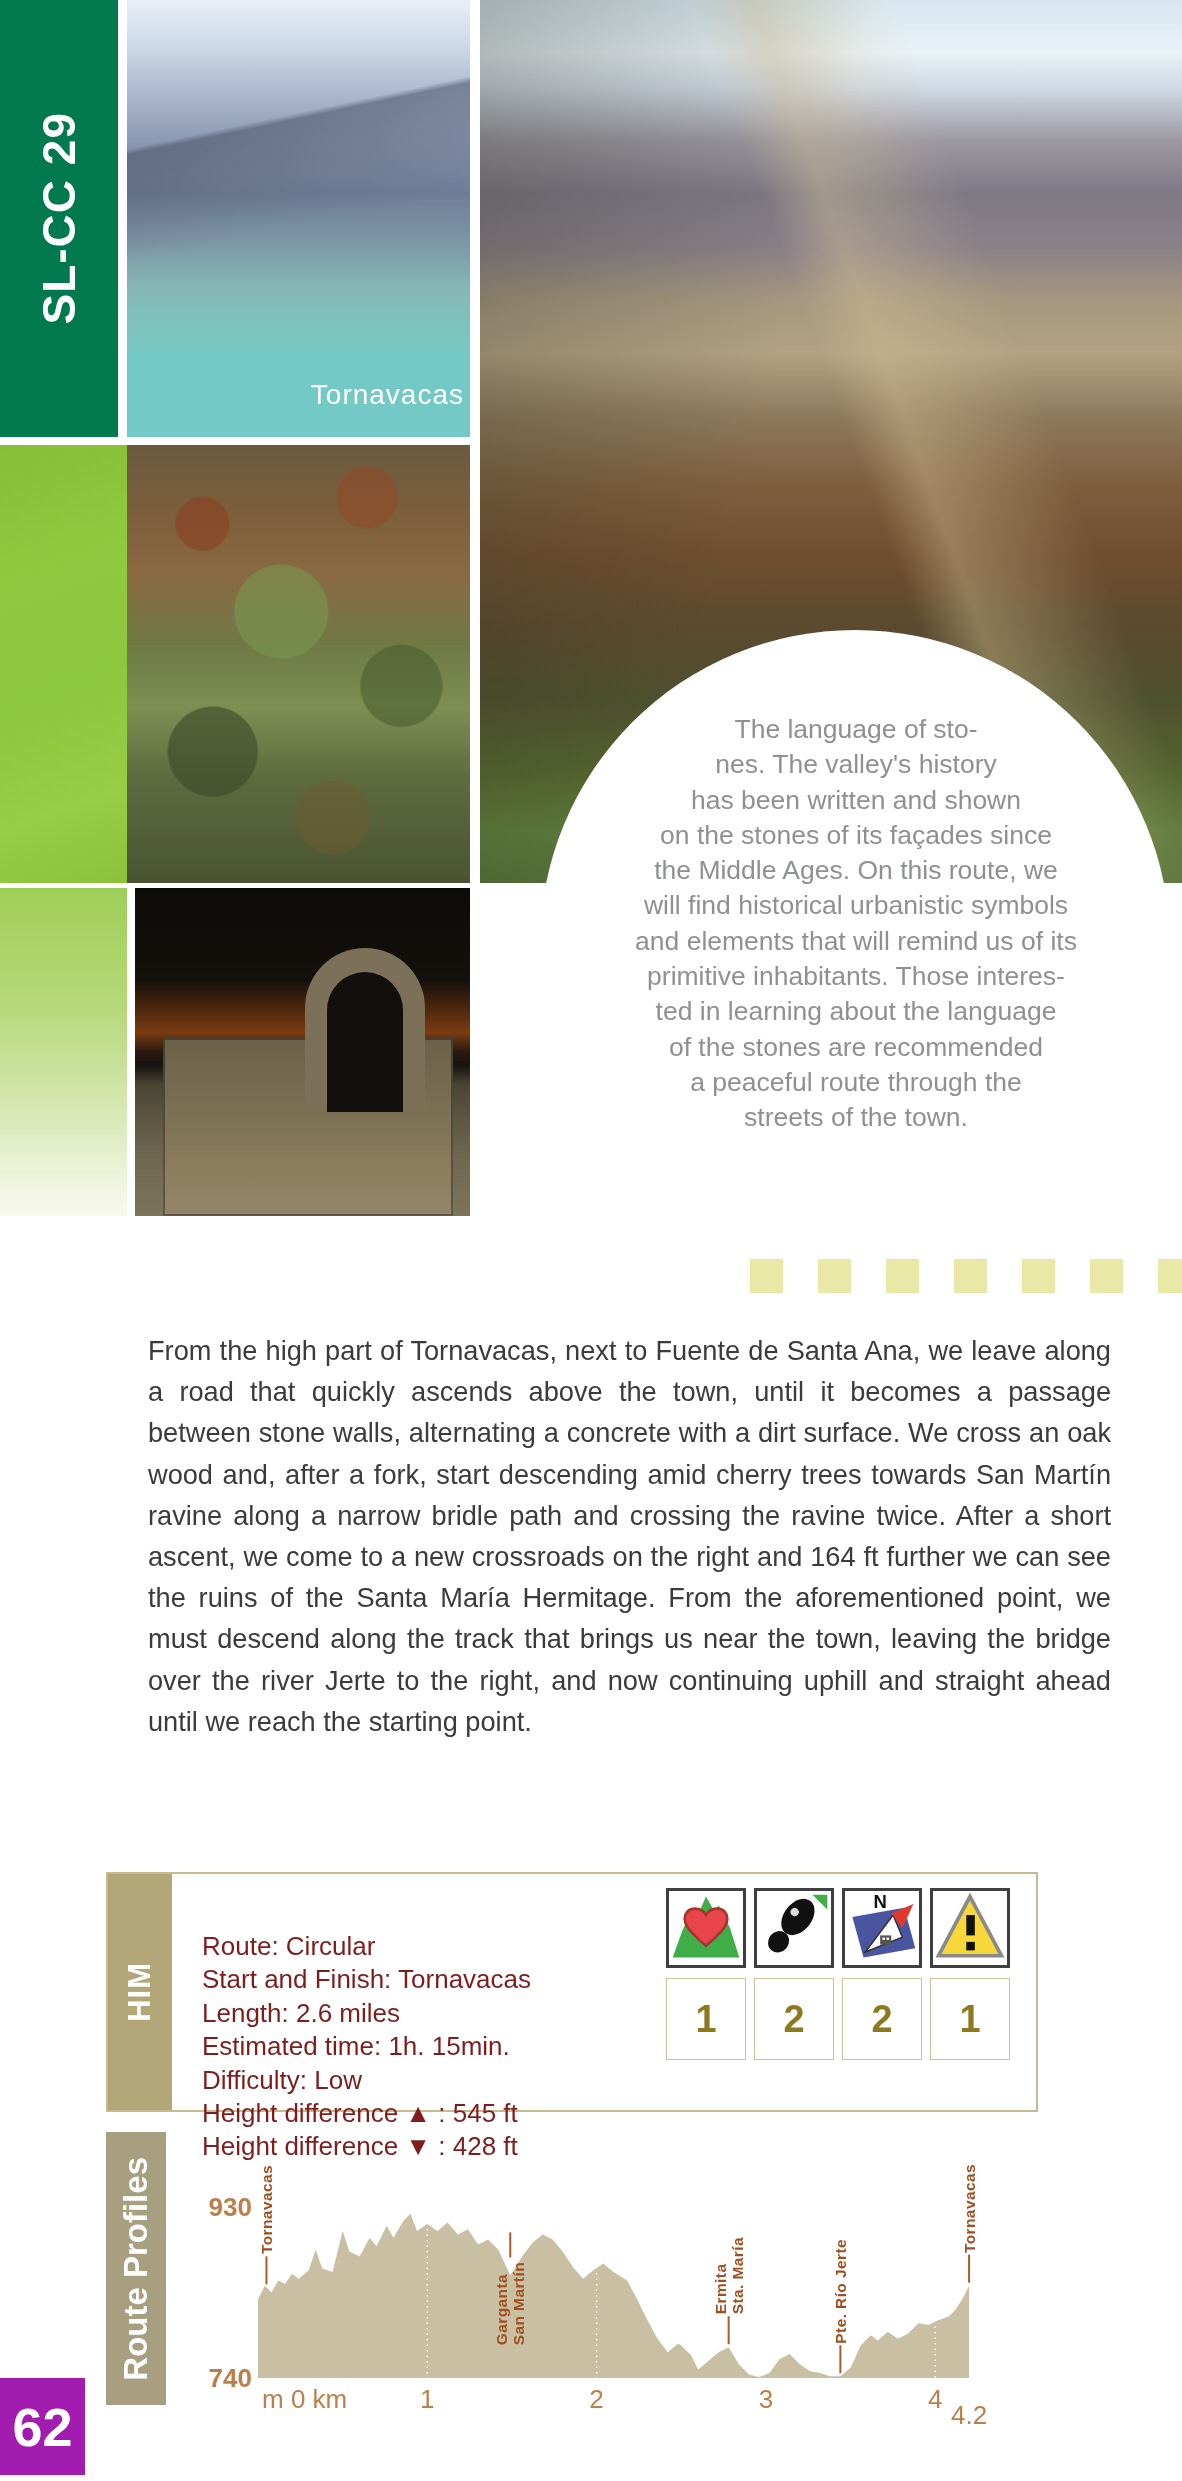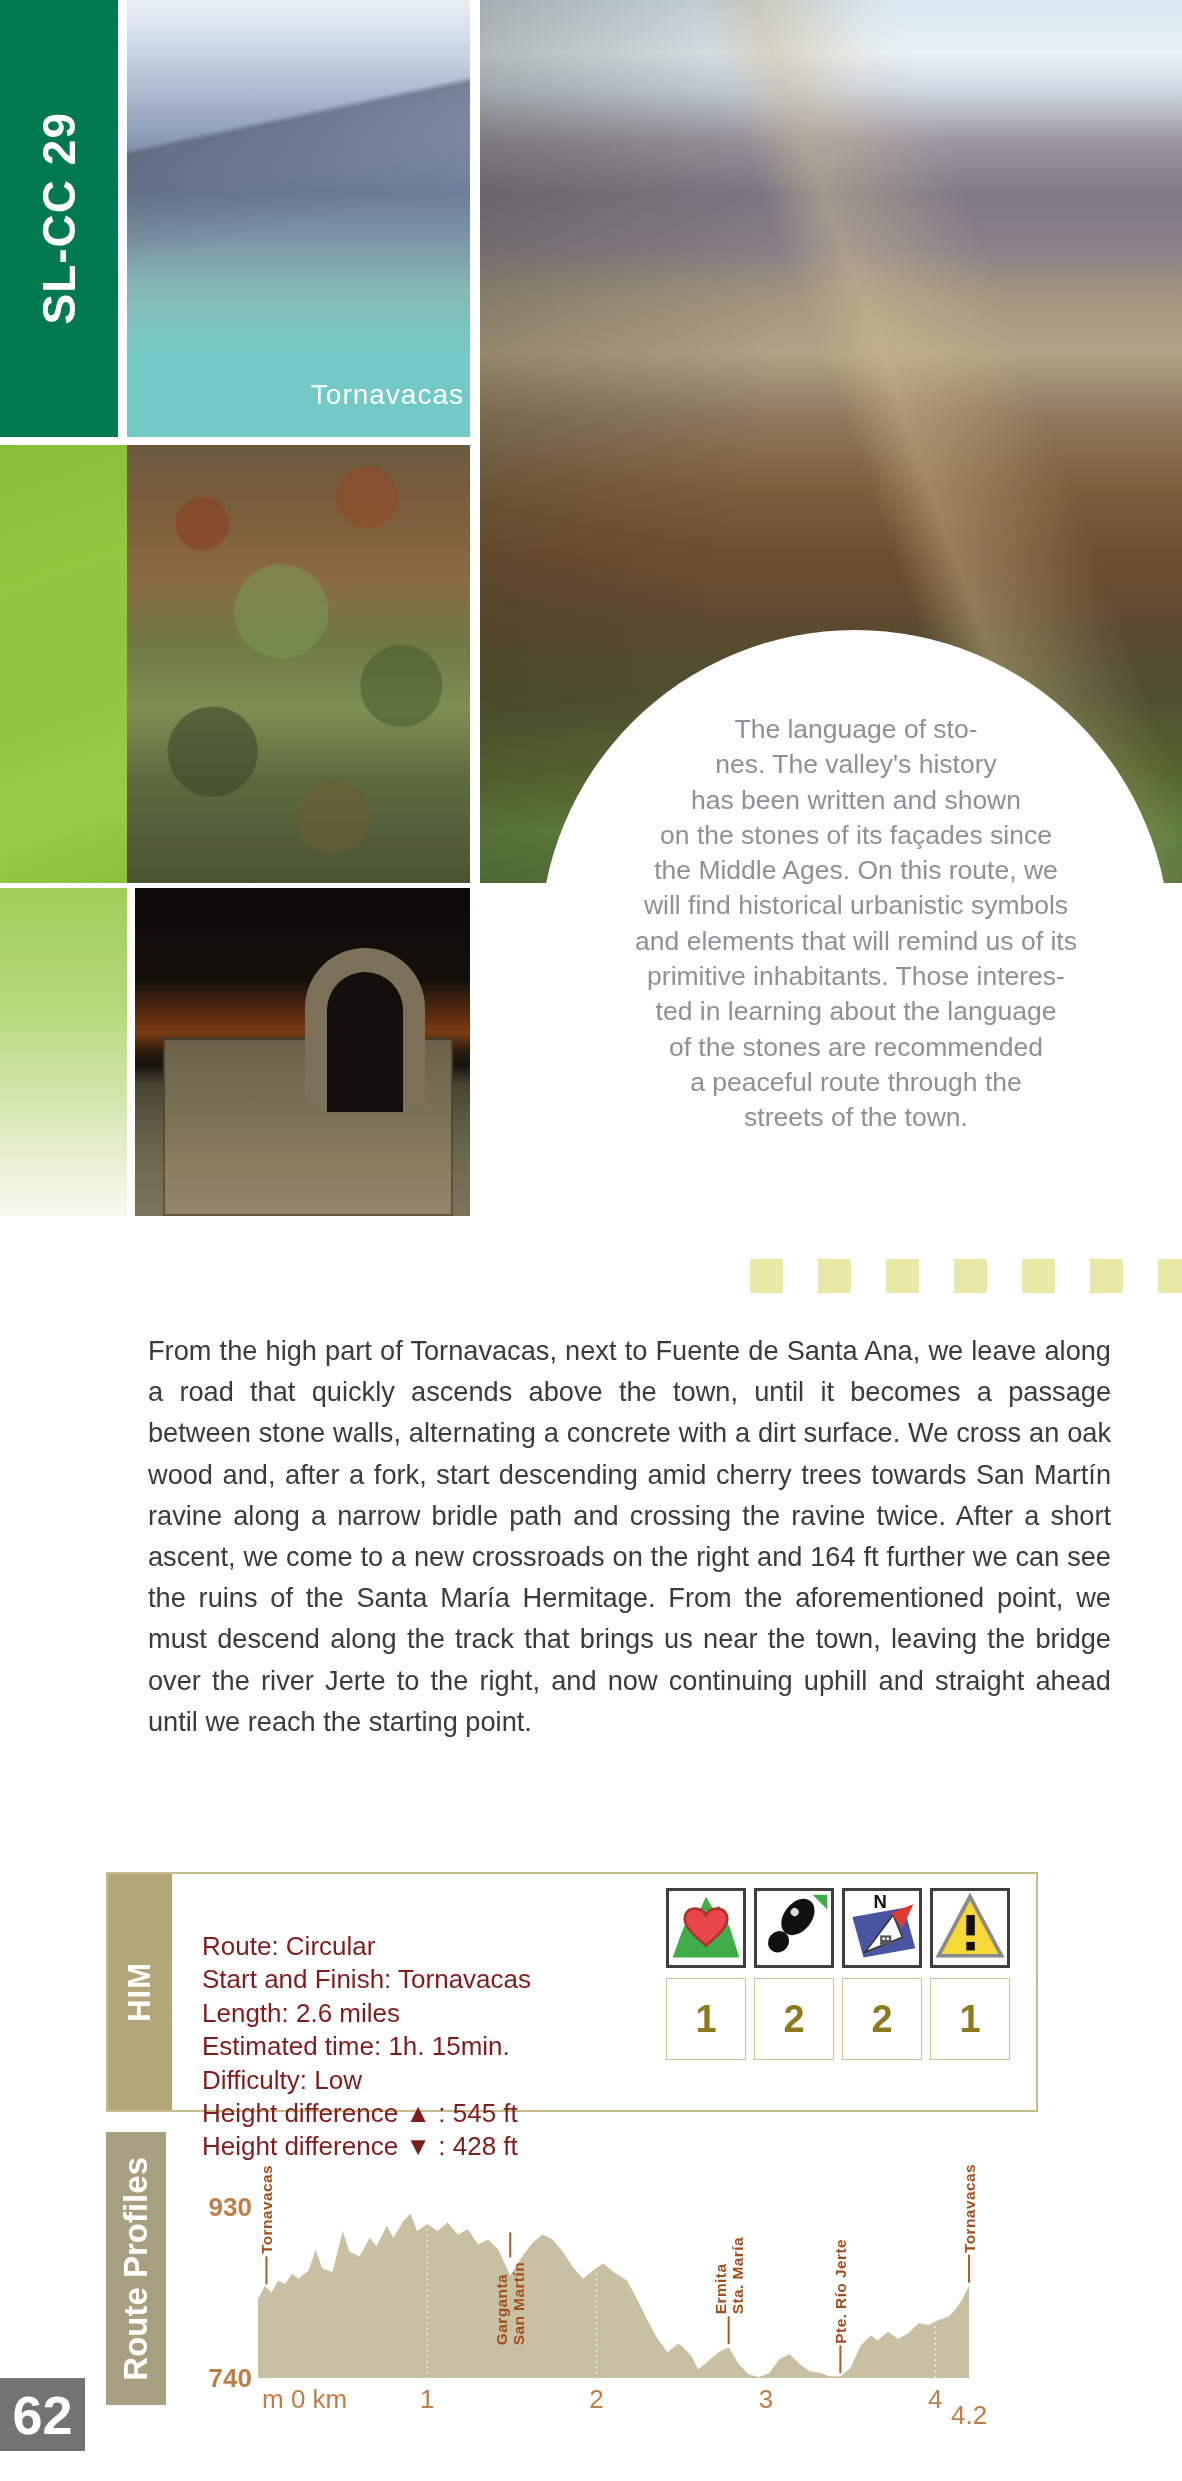--- a/index.html
+++ b/index.html
@@ -8,21 +8,21 @@
   .abs{position:absolute;}
   .vtext{writing-mode:vertical-rl;transform:rotate(180deg);}
 
   
   .banner{left:0;top:0;width:118px;height:437px;background:#00794f;display:flex;align-items:center;justify-content:center;}
   .banner .vtext{color:#fff;font-size:46px;font-weight:bold;letter-spacing:1px;}
   .band-lime{left:0;top:445px;width:127px;height:438px;
      background:linear-gradient(160deg,#86bf35 0%,#90c83e 30%,#8dc63f 55%,#97cd45 80%,#8cc13a 100%);}
   .band-fade{left:0;top:888px;width:127px;height:328px;
      background:linear-gradient(180deg,#9fce58 0%,#b4d878 35%,#d4e6ae 65%,#eef3dc 88%,#f7f9ef 100%);}
-  .page-num{left:0;top:2378px;width:85px;height:73px;background:#737373;display:flex;align-items:center;justify-content:center;
+  .page-num{left:0;top:2378px;width:85px;height:97px;background:#a21caf;display:flex;align-items:center;justify-content:center;
      color:#fff;font-size:54px;font-weight:bold;}
 
   
   .photo1{left:127px;top:0;width:343px;height:437px;overflow:hidden;
      background:linear-gradient(180deg,#e8eef5 0%,#cddbe8 10%,#a9b6cd 22%,#8794ae 34%,#6e7d97 44%,#7d98a8 56%,#86b7b4 66%,#79c7c2 78%,#72c9c5 100%);}
   .photo1 .ridge{position:absolute;left:-40px;top:40px;width:420px;height:220px;
      background:linear-gradient(168deg,transparent 38%,rgba(70,80,100,.55) 40%,rgba(90,100,120,.35) 58%,transparent 75%);}
   .photo1-label{position:absolute;left:0;bottom:0;width:100%;height:85px;background:#72c9c5;
      display:flex;align-items:center;justify-content:flex-end;padding-right:6px;box-sizing:border-box;
      color:#fff;font-size:28px;font-weight:300;letter-spacing:1px;}

